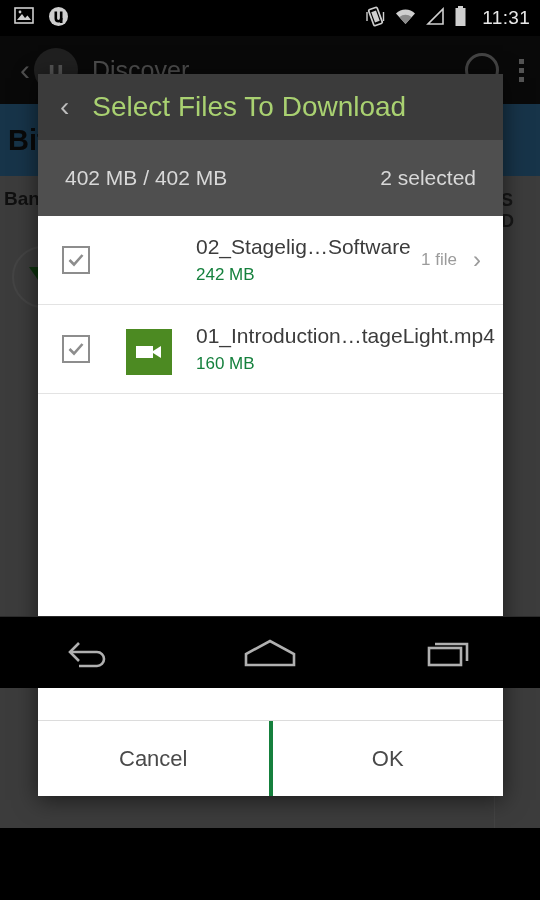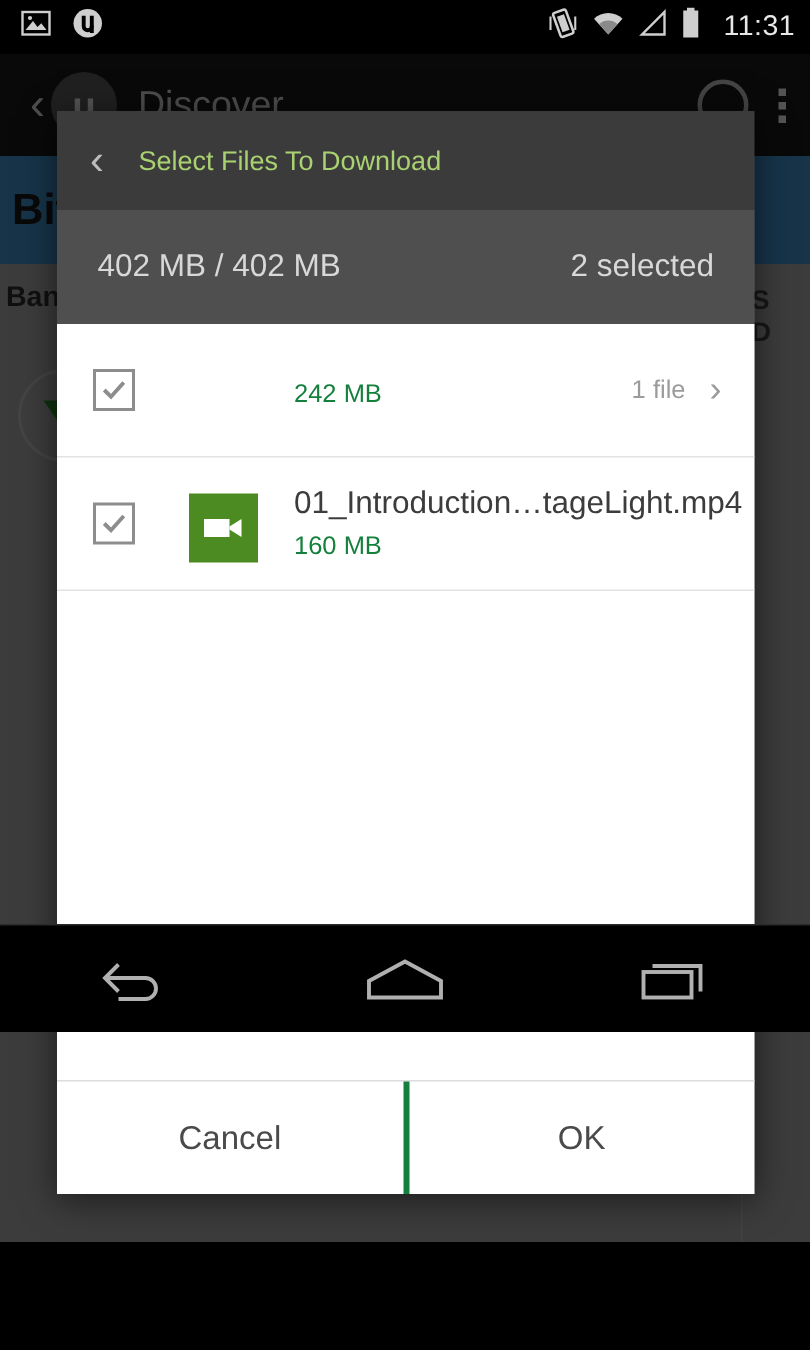--- a/index.html
+++ b/index.html
@@ -61,21 +61,21 @@
 
   
   .dialog {
     position:absolute; left:38px; top:74px; width:465px; height:722px;
     box-shadow:0 4px 22px rgba(0,0,0,0.55); z-index:40; display:flex; flex-direction:column;
   }
   .dlg-header {
     height:66px; background:#3b3b3b; display:flex; align-items:center; padding-left:22px; flex:0 0 auto;
   }
   .dlg-back { color:#bdbdbd; font-size:28px; font-weight:300; line-height:1; }
-  .dlg-title { color:#a9d171; font-size:18px; margin-left:23px; }
+  .dlg-title { color:#a9d171; font-size:28px; margin-left:23px; }
 
   .dlg-sub {
     height:76px; background:#4f4f4f; display:flex; align-items:center;
     padding:0 27px; flex:0 0 auto;
   }
   .dlg-sub .left { color:#d8d8d8; font-size:21px; }
   .dlg-sub .right { color:#d8d8d8; font-size:21px; margin-left:auto; }
 
   .dlg-list { background:#fff; flex:1 1 auto; overflow:hidden; }
   .row { height:89px; display:flex; align-items:center; padding:0 22px 0 24px; border-bottom:1px solid #e3e3e3; }
@@ -209,20 +209,21 @@
     <div class="dlg-list">
 
       <div class="row">
         <span class="cbox">
           <svg width="18" height="18" viewBox="0 0 18 18">
               <path d="M2.5 9 L7 13.5 L15.5 4" fill="none" stroke="#8d8d8d" stroke-width="2.6"></path>
             </svg>
         </span>
         <span class="ficon"><span class="folder"></span></span>
         <span class="meta">
+          <span class="fname">02_Stagelig…Software</span>
           <span class="fsize">242 MB</span>
         </span>
         <span class="tail">
           <span class="count">1 file</span>
           <span class="chev">›</span>
         </span>
       </div>
 
       <div class="row">
         <span class="cbox">

